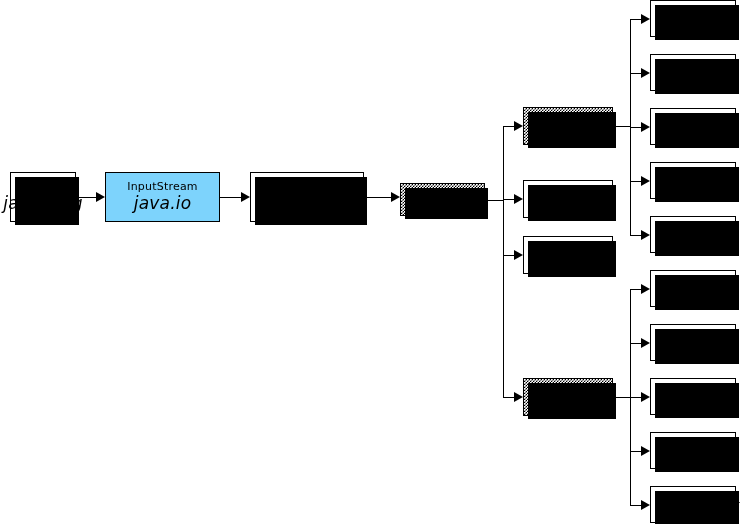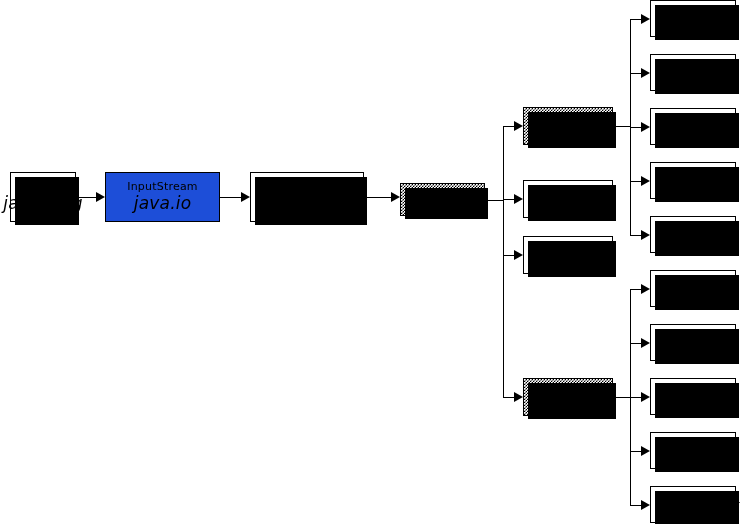--- a/index.html
+++ b/index.html
@@ -39,21 +39,21 @@
   }
   .node .pk {
     font-size: 17px;
     font-style: italic;
     color: #000000;
     white-space: nowrap;
     letter-spacing: 0.2px;
   }
 
   
-  .fill-gray { background: #1d4ed8; }
+  .fill-gray { background: #7dd3fc; }
 
   
   .fill-hatch {
     background-color: #ffffff;
     background-image:
       linear-gradient(45deg, #000 25%, transparent 25%, transparent 75%, #000 75%),
       linear-gradient(45deg, #000 25%, transparent 25%, transparent 75%, #000 75%);
     background-size: 3px 3px;
     background-position: 0 0, 1.5px 1.5px;
   }

